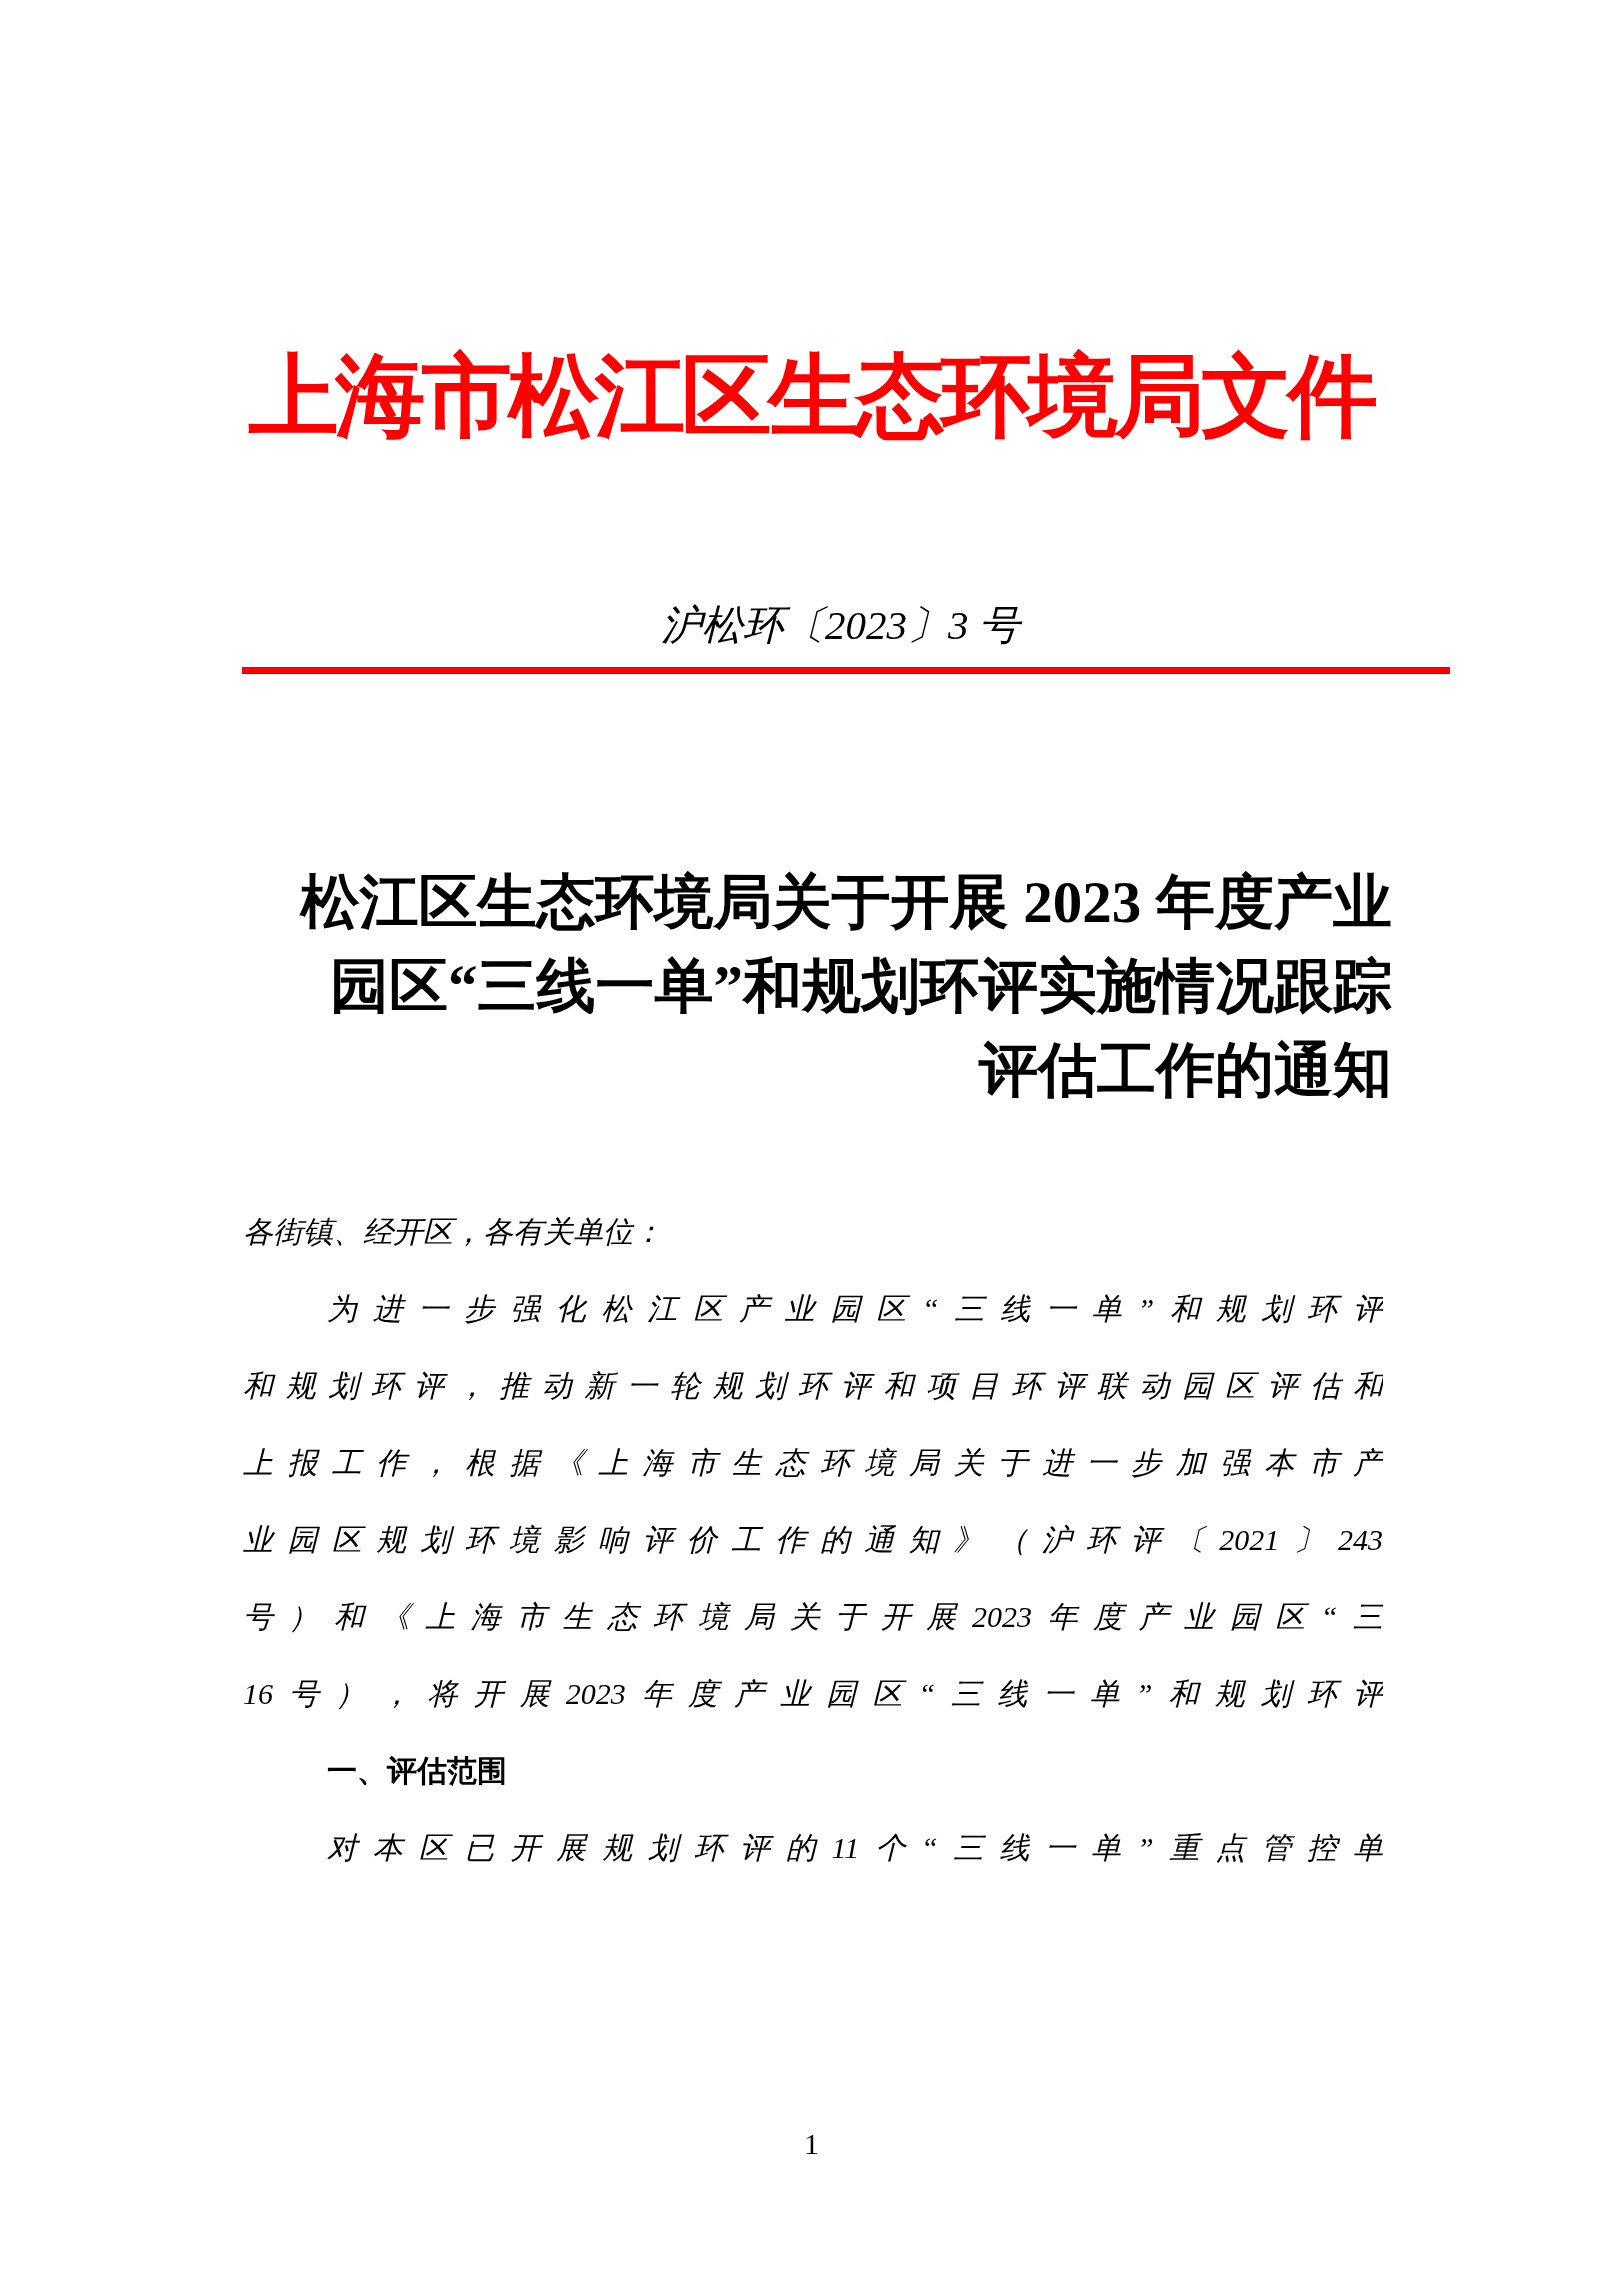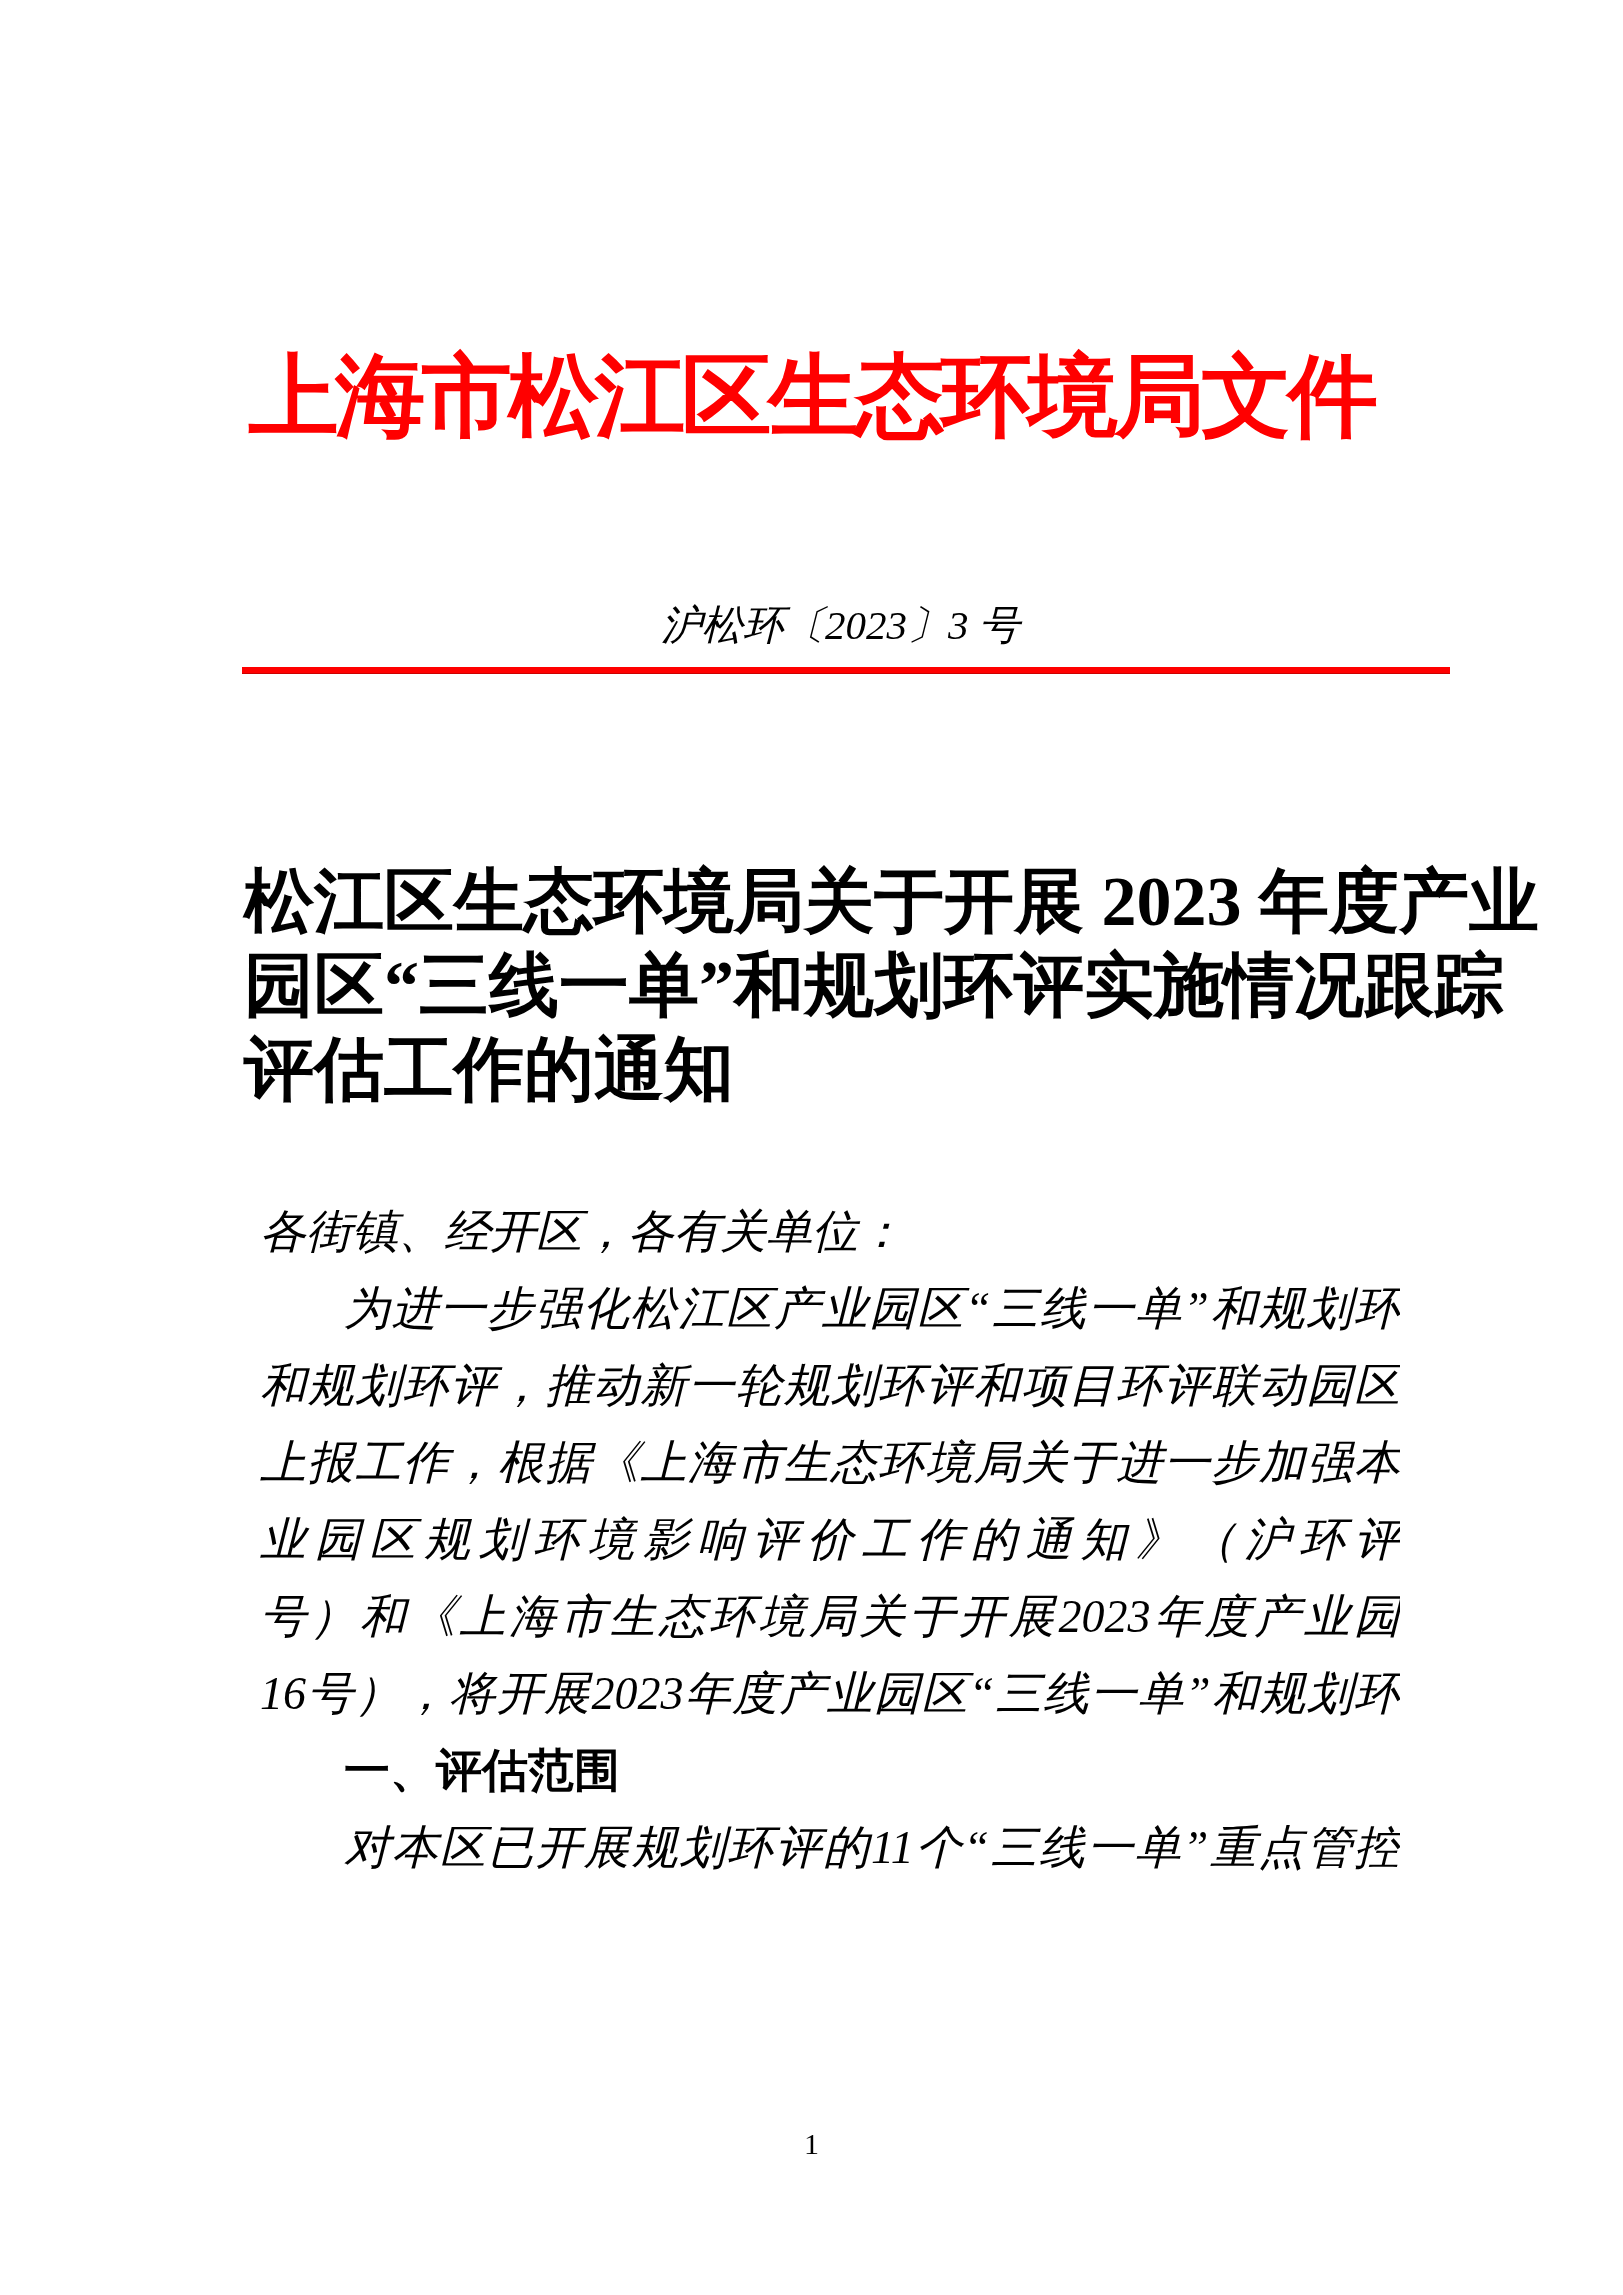--- a/index.html
+++ b/index.html
@@ -51,36 +51,36 @@
     width: 1208px;
     height: 6.1px;
     background: #FF0000;
     border-bottom: 0.7px solid #cc0000;
   }
 
   
   .doc-title {
     position: absolute;
     top: 860px;
-    left: 244px;
+    left: 252px;
     width: 1140px;
-    text-align: left;
-    font-size: 70px;
+    text-align: right;
+    font-size: 59px;
     font-weight: 800;
     line-height: 84px;
   }
   .doc-title .t-line { white-space: nowrap; }
 
   
   .body-text {
     position: absolute;
     top: 1193px;
-    left: 260px;
+    left: 243px;
     width: 1140px;
-    font-size: 46px;
+    font-size: 30px;
     font-style: italic;
   }
   .line {
     height: 77px;
     line-height: 77px;
     text-align: justify;
     text-align-last: left;
     overflow: hidden;
   }
   .line.stretch { text-align-last: justify; }

